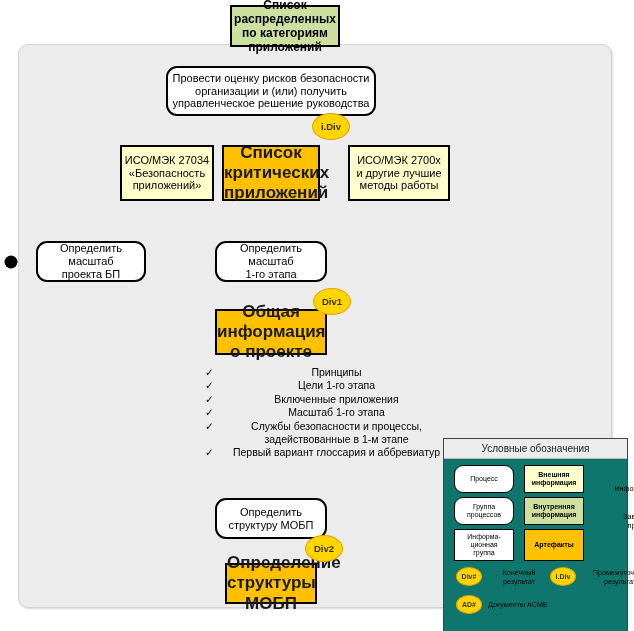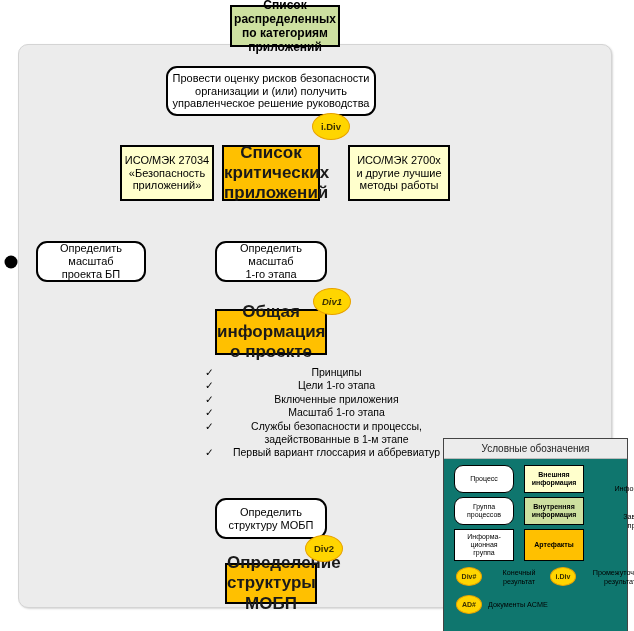--- a/index.html
+++ b/index.html
@@ -277,21 +277,21 @@
   </div>
 
   <div class="node artefact" style="left:225px;top:563px;width:92px;height:41px;">
     <span class="txt">Определение
 структуры МОБП</span>
   </div>
 
   <div class="callout" style="left:312px;top:113px;">
     <div class="bub">i.Div</div>
   </div>
-  <div class="callout" style="left:313px;top:288px;font-style:italic;">
+  <div class="callout" style="left:313px;top:288px;">
     <div class="bub">Div1</div>
   </div>
   <div class="callout" style="left:305px;top:535px;">
     <div class="bub">Div2</div>
   </div>
 
   <div id="checklist">
     <div class="li">Принципы</div>
     <div class="li">Цели 1-го этапа</div>
     <div class="li">Включенные приложения</div>

